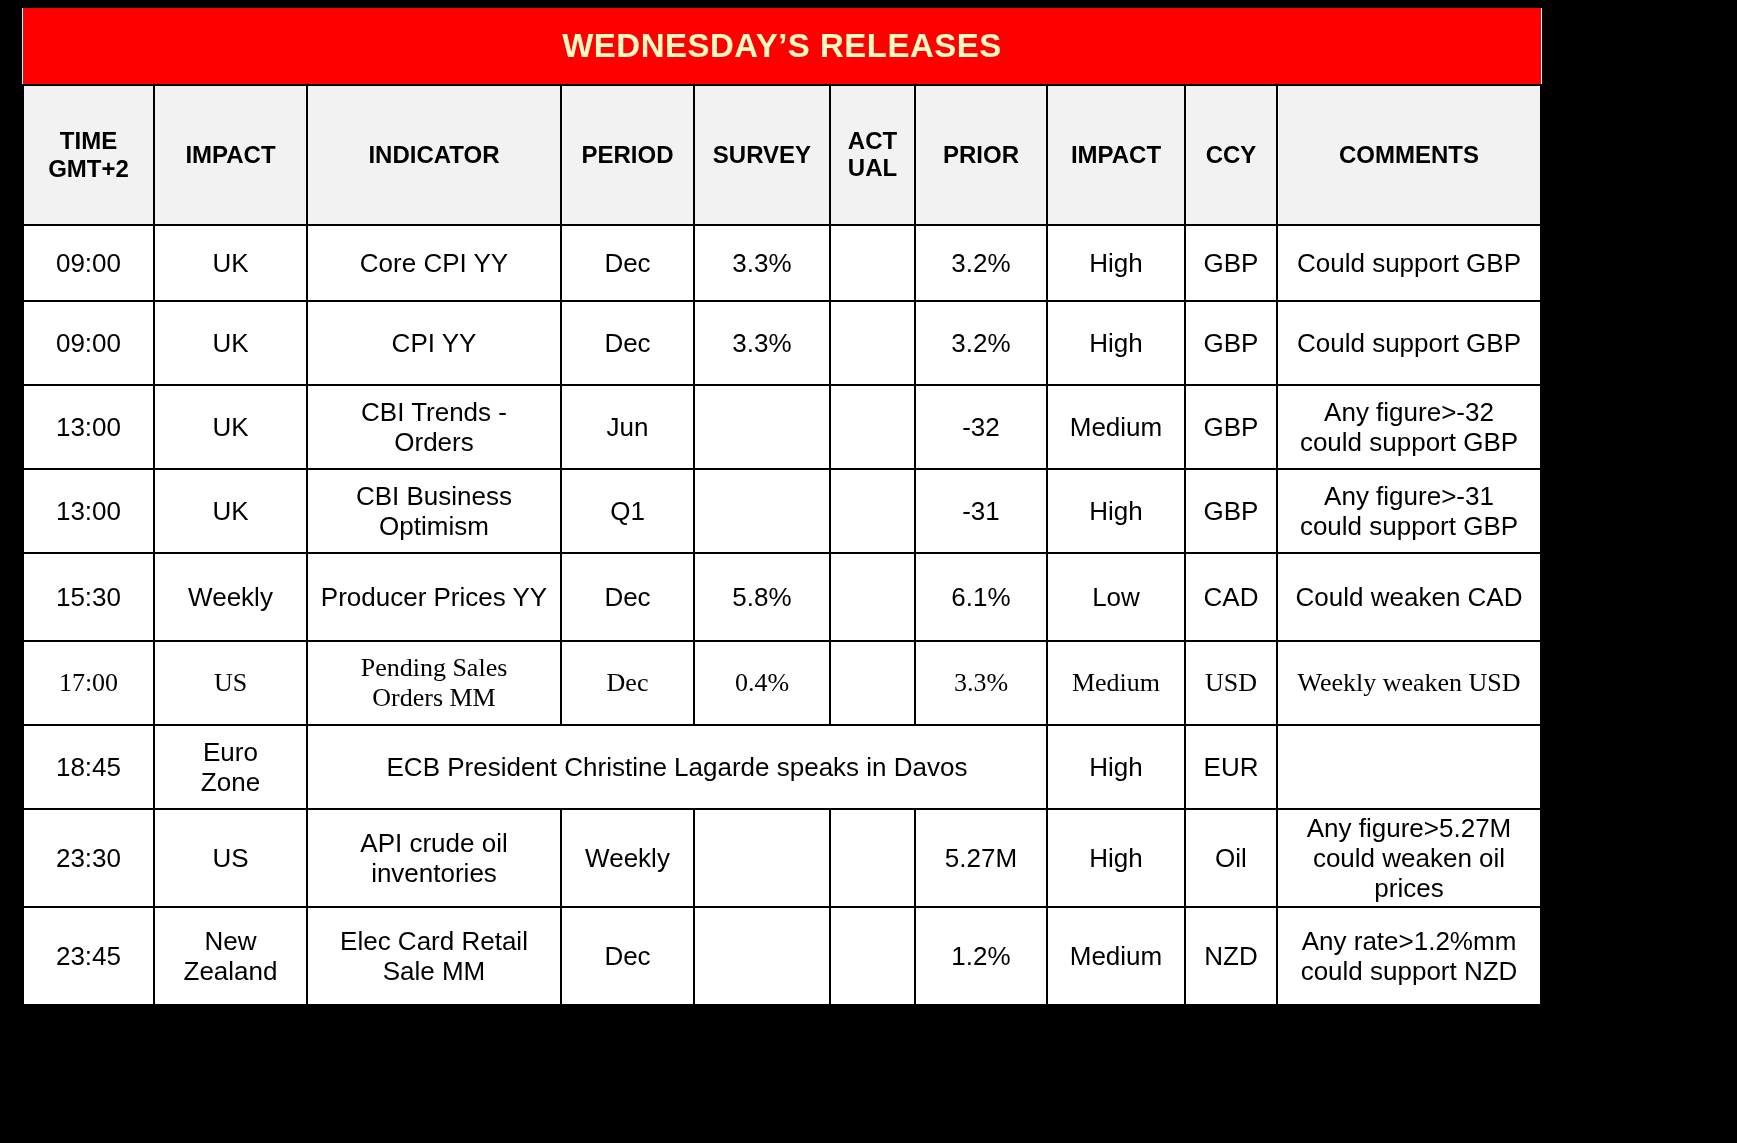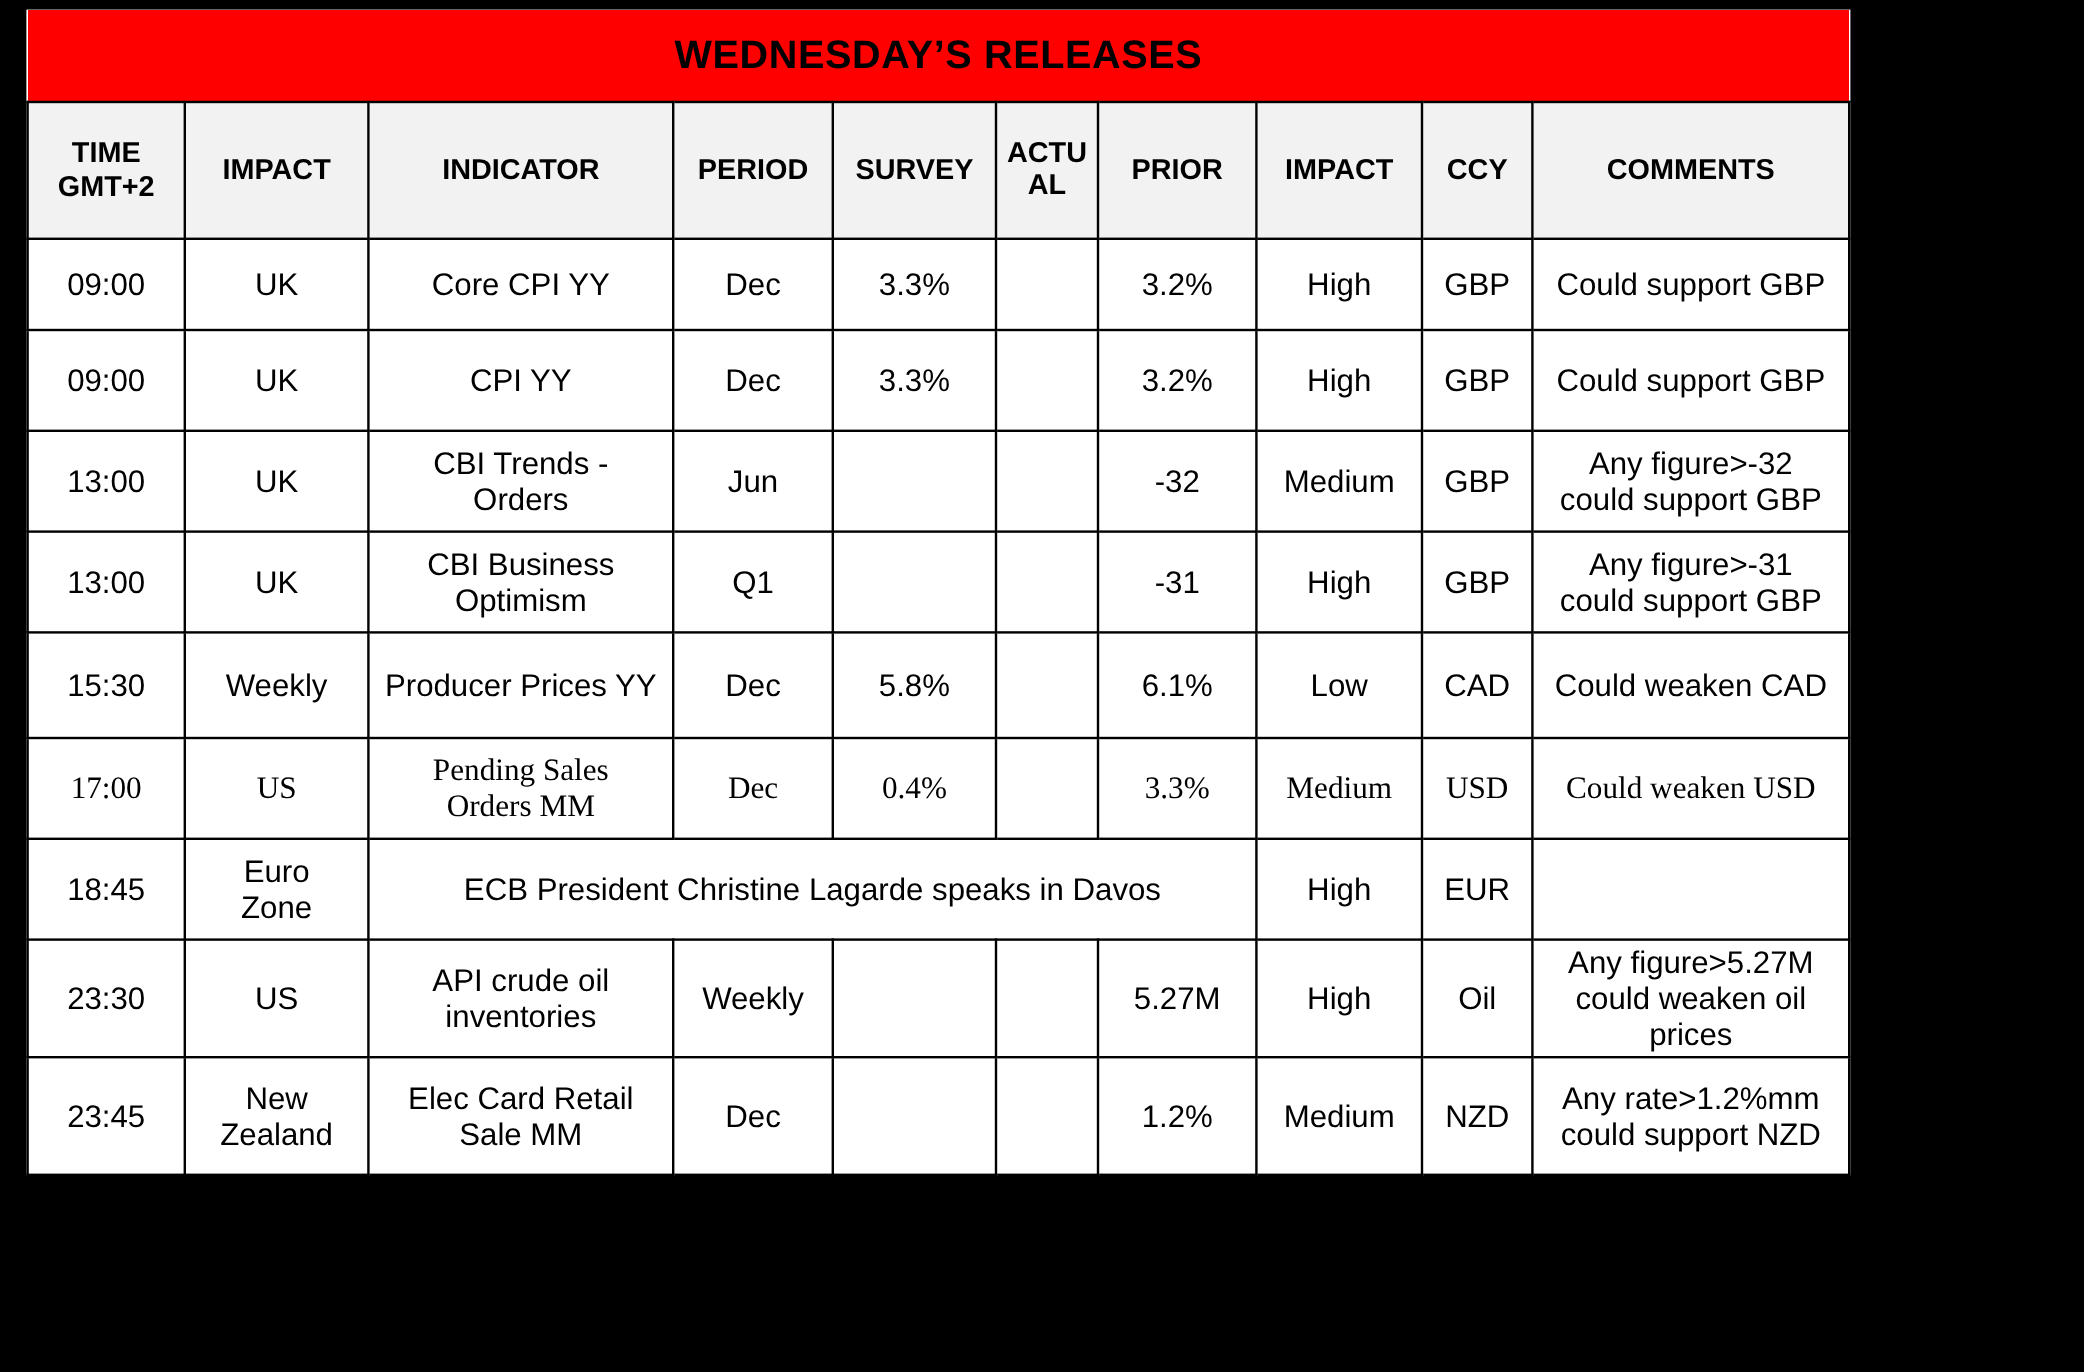--- a/index.html
+++ b/index.html
@@ -39,41 +39,41 @@
     text-align: center;
     vertical-align: middle;
     font-weight: normal;
     color: #000000;
     line-height: 1.16;
     overflow: hidden;
   }
   
   tr.title-row td {
     background: #FF0000;
-    color: #000000;
+    color: #fef9c3;
     font-weight: bold;
     font-size: 33px;
     letter-spacing: 0.5px;
     height: 76px;
     border: none;
     padding: 0;
   }
   
   tr.head-row th {
     background: #F2F2F2;
     font-weight: bold;
     font-size: 24px;
     height: 106px;
     padding: 0 2px;
   }
   tr.head-row th.tight {
     font-size: 24px;
     word-break: break-all;
     line-height: 1.12;
-    padding: 3px;
+    padding: 16px;
   }
   
   tr.data-row td {
     font-size: 26px;
     background: #ffffff;
   }
   .two-line { line-height: 1.18; }
   .cellbox {
     display: block;
     white-space: pre-line;
@@ -314,21 +314,21 @@
             <td>
               <span class="cellbox">3.3%</span>
             </td>
             <td>
               <span class="cellbox">Medium</span>
             </td>
             <td>
               <span class="cellbox">USD</span>
             </td>
             <td>
-              <span class="cellbox">Could weaken USD</span>
+              <span class="cellbox">Weekly weaken USD</span>
             </td>
           </tr>
           <tr class="data-row" style="height: 84px;">
             <td>
               <span class="cellbox">18:45</span>
             </td>
             <td>
               <span class="cellbox">Euro
 Zone</span>
             </td>

